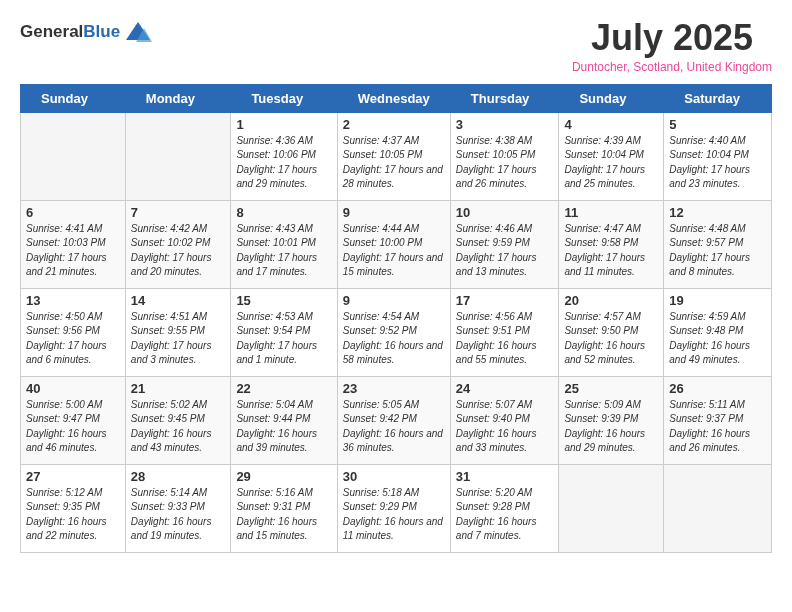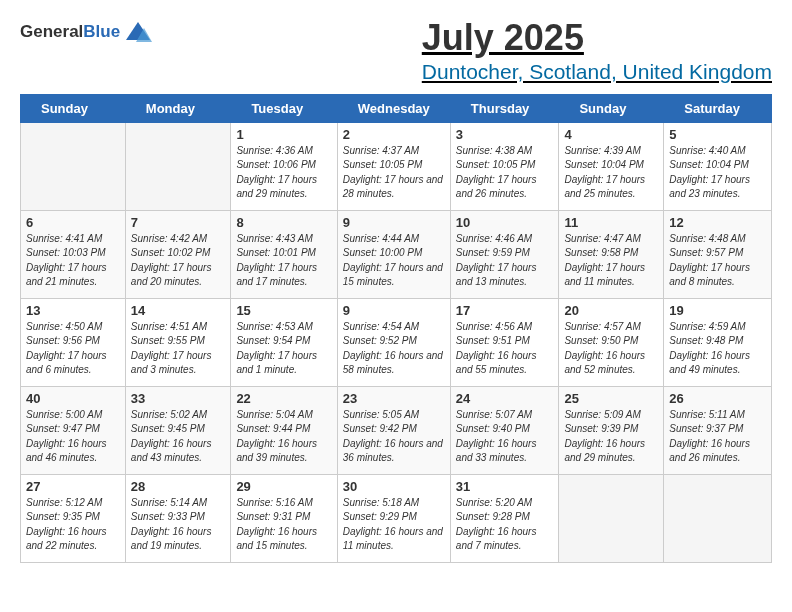--- a/index.html
+++ b/index.html
@@ -35,32 +35,31 @@
       font-size: 17px;
       font-weight: bold;
       color: #2a6ab5;
     }
     .logo-icon {
       width: 28px;
       height: 28px;
       margin-left: 4px;
     }
     .title-area {
-      text-align: left;
-      text-decoration: underline;
+      text-align: center;
     }
     .month-title {
       font-size: 36px;
       font-weight: bold;
       color: #333;
       line-height: 1.1;
     }
     .location {
-      font-size: 21px;
-      color: #0369a1;
+      font-size: 12px;
+      color: #ec4899;
       margin-top: 2px;
     }
     .calendar-table {
       width: 100%;
       border-collapse: collapse;
       font-size: 11px;
     }
     .calendar-table th {
       background: #2a6ab5;
       color: #fff;
@@ -214,21 +213,21 @@
           <div class="day-number">19</div>
           <div class="day-info">Sunrise: 4:59 AM<br>Sunset: 9:48 PM<br>Daylight: 16 hours and 49 minutes.</div>
         </td>
       </tr>
       <tr>
         <td>
           <div class="day-number">40</div>
           <div class="day-info">Sunrise: 5:00 AM<br>Sunset: 9:47 PM<br>Daylight: 16 hours and 46 minutes.</div>
         </td>
         <td>
-          <div class="day-number">33</div>
+          <div class="day-number">21</div>
           <div class="day-info">Sunrise: 5:02 AM<br>Sunset: 9:45 PM<br>Daylight: 16 hours and 43 minutes.</div>
         </td>
         <td>
           <div class="day-number">22</div>
           <div class="day-info">Sunrise: 5:04 AM<br>Sunset: 9:44 PM<br>Daylight: 16 hours and 39 minutes.</div>
         </td>
         <td>
           <div class="day-number">23</div>
           <div class="day-info">Sunrise: 5:05 AM<br>Sunset: 9:42 PM<br>Daylight: 16 hours and 36 minutes.</div>
         </td>

